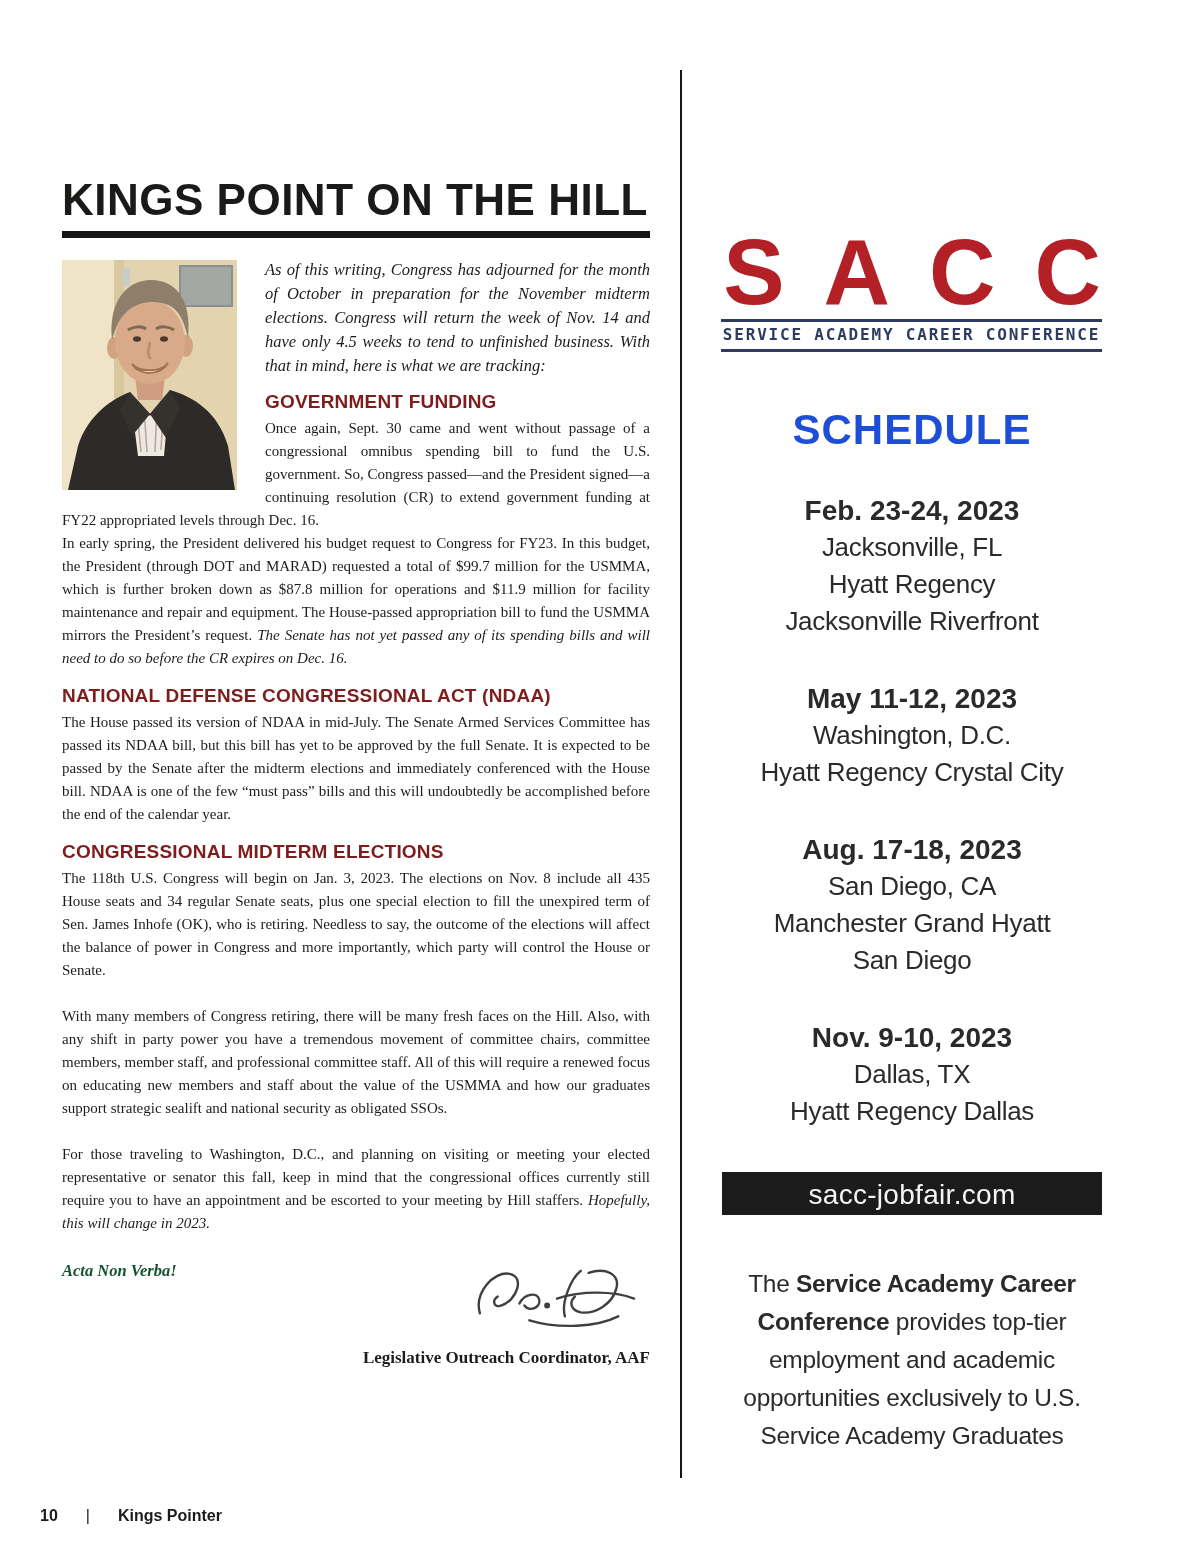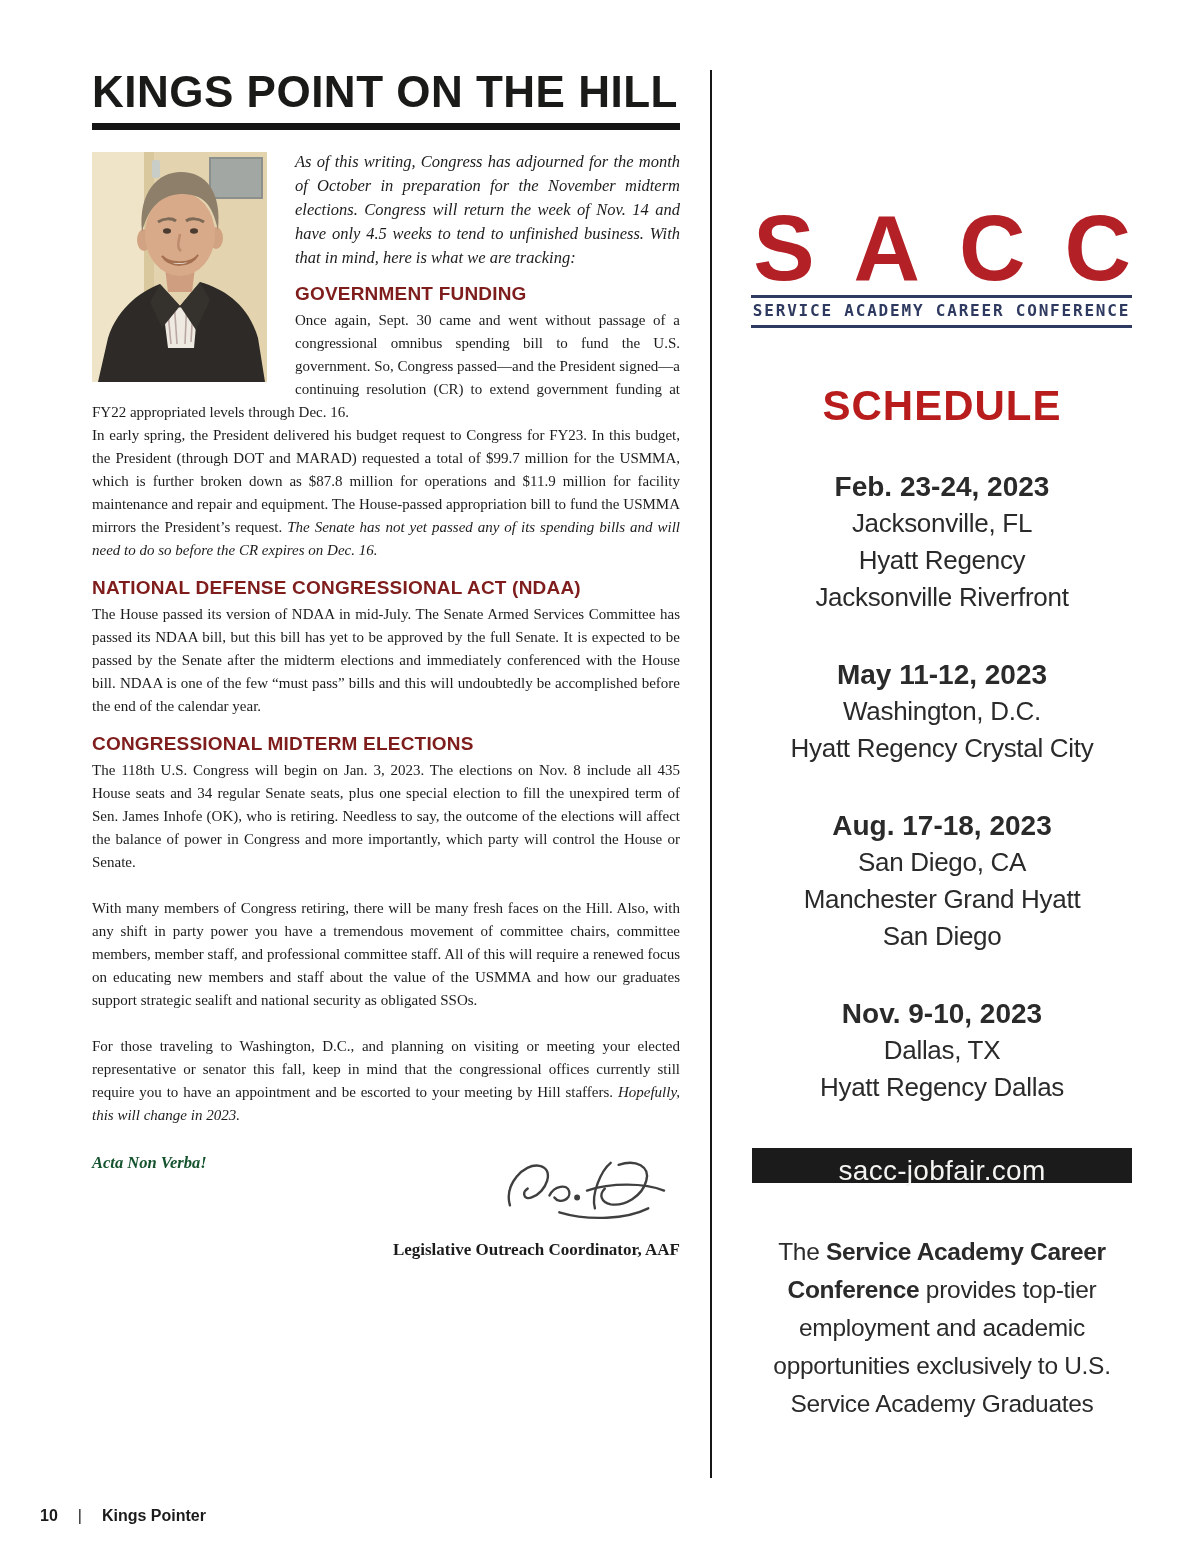--- a/index.html
+++ b/index.html
@@ -4,21 +4,21 @@
 <style>
   * { box-sizing: border-box; margin: 0; padding: 0; }
   html, body { width: 1200px; height: 1558px; }
   body {
     background: #ffffff;
     overflow: hidden;
     position: relative;
     font-family: "Liberation Sans", sans-serif;
     -webkit-font-smoothing: antialiased;
   }
-  .columns { display: flex; padding: 70px 0 0 92px; align-items: flex-start; }
+  .columns { display: flex; padding: 70px 0 0 62px; align-items: center; }
 
   
   .left-col { width: 588px; flex: 0 0 588px; }
   .article-title {
     font: bold 44px/44px "Liberation Sans", sans-serif;
     letter-spacing: 0.5px;
     color: #1a1a18;
     white-space: nowrap;
   }
   .title-rule { height: 7px; background: #151515; margin-top: 9px; }
@@ -93,47 +93,47 @@
     font: bold 16px/22px "DejaVu Sans Mono", monospace;
     letter-spacing: 1.8px;
     margin-left: -1px;
     color: #2e3a5f;
     white-space: nowrap;
   }
   .schedule-title {
     margin-top: 56px;
     font: bold 42px/44px "Liberation Sans", sans-serif;
     letter-spacing: 1px;
-    color: #b91c1c;
+    color: #1d4ed8;
   }
   .event { margin-top: 40px; }
   .event:first-of-type { margin-top: 30px; }
   .event-date { font: bold 28px/37px "Liberation Sans", sans-serif; color: #2b2a2a; }
   .event-line { font: 26px/37px "Liberation Sans", sans-serif; color: #2b2a2a; letter-spacing: -0.3px; }
   .website-bar {
     margin-top: 42px;
     background: #1b1b1b;
     color: #f4f4f2;
     font: 28px/45px "Liberation Sans", sans-serif;
-    height: 35px;
+    height: 43px;
     letter-spacing: 0.3px;
   }
   .sacc-desc {
     margin-top: 50px;
     font: 24.5px/38px "Liberation Sans", sans-serif;
     letter-spacing: -0.3px;
     color: #2b2a2a;
   }
   .sacc-desc b { font-weight: bold; }
 
   
   .page-footer {
     position: absolute;
     left: 40px; top: 1506px;
-    display: flex; align-items: center; gap: 20px;
+    display: flex; align-items: center; gap: 28px;
     font: bold 16px/20px "Liberation Sans", sans-serif;
     color: #1b1b1b;
     text-align: right;
   }
   .page-footer .sep { font-weight: normal; transform: scaleY(1.05); }
 </style>
 </head>
 <body>
 
 <div class="columns">

